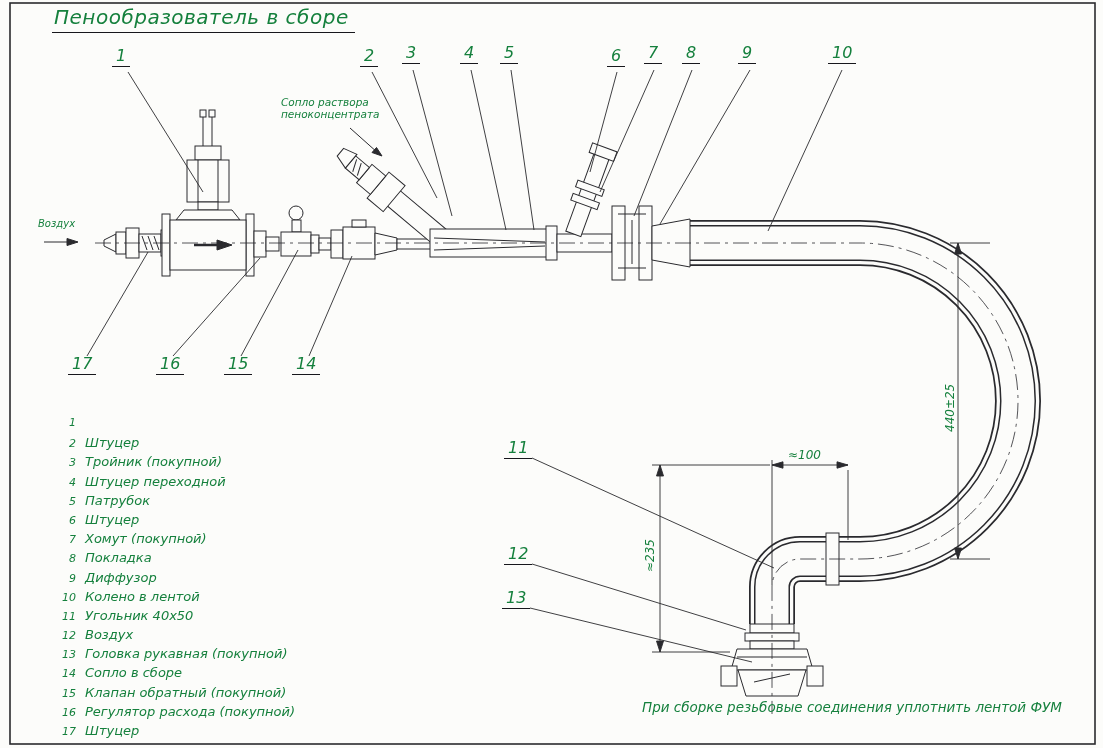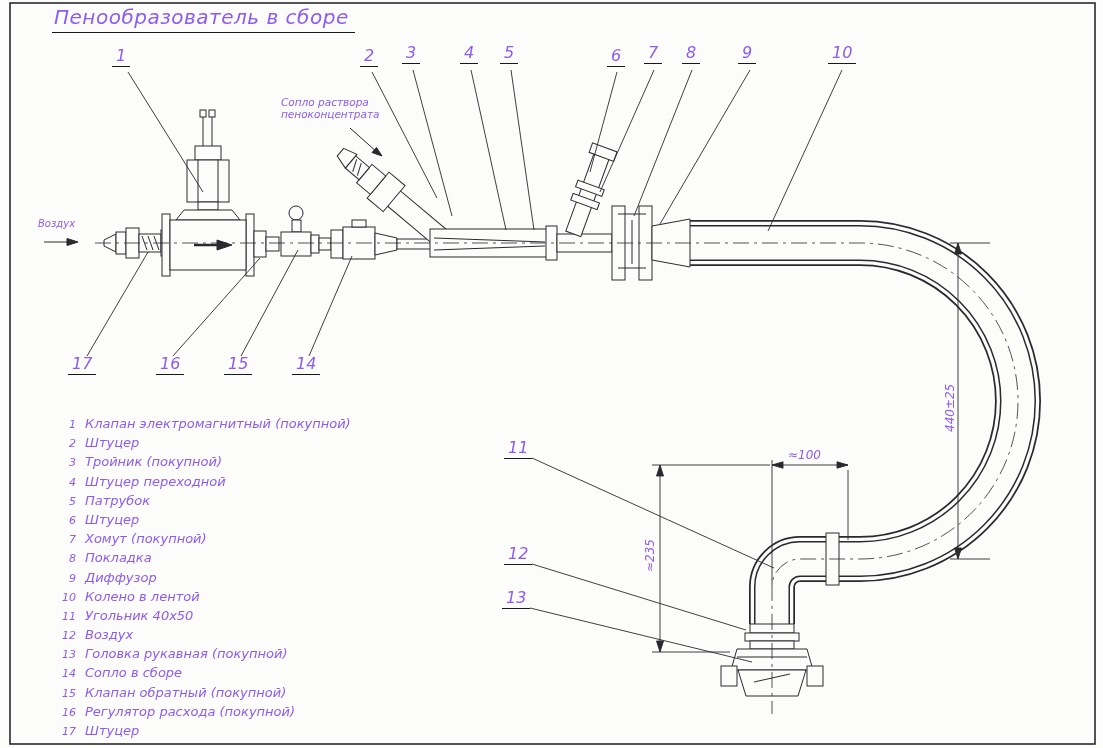--- a/index.html
+++ b/index.html
@@ -1,17 +1,17 @@
 <!DOCTYPE html>
 <html><head>
 <meta charset="utf-8">
 <style>
   html,body{margin:0;padding:0;background:#e8e8e6;}
   #page{position:relative;width:1103px;height:748px;background:#fcfcfa;overflow:hidden;
-        font-family:"DejaVu Sans",sans-serif;color:#8b5cf6;}
+        font-family:"DejaVu Sans",sans-serif;color:#15803d;}
   svg{position:absolute;left:0;top:0;}
   .lbl{position:absolute;font-style:italic;line-height:1.15;white-space:nowrap;}
   #title{left:52px;top:6px;font-size:20px;border-bottom:1.6px solid #17171c;padding:0 6px 3px 2px;letter-spacing:.5px;}
   #air-label{left:38px;top:218px;font-size:10px;}
   #foam-label{left:281px;top:96px;font-size:10.5px;}
   #note{left:642px;top:700px;font-size:13.5px;}
   .co{position:absolute;font-style:italic;font-size:16px;line-height:1;
       border-bottom:1.2px solid #17171c;padding:0 4px 2px;}
   .dim{position:absolute;font-style:italic;font-size:12px;line-height:1;white-space:nowrap;}
   .rot{transform:rotate(-90deg);transform-origin:0 0;}
@@ -178,20 +178,21 @@
     </g>
   </g>
 </svg>
 
 <div class="lbl" id="title">Пенообразователь в сборе</div>
 <div class="lbl" id="air-label">Воздух</div>
 <div class="lbl" id="foam-label">
   <div>Сопло раствора</div>
   <div>пеноконцентрата</div>
 </div>
+<div class="lbl" id="note">При сборке резьбовые соединения уплотнить лентой ФУМ</div>
 
 <div class="dim rot" style="left:944px;top:432px">440±25</div>
 <div class="dim" style="left:788px;top:449px">≈100</div>
 <div class="dim rot" style="left:644px;top:572px">≈235</div>
 
 <div class="co" style="left:112px;top:48px">1</div>
 <div class="co" style="left:360px;top:48px">2</div>
 <div class="co" style="left:402px;top:45px">3</div>
 <div class="co" style="left:460px;top:45px">4</div>
 <div class="co" style="left:500px;top:45px">5</div>
@@ -204,21 +205,20 @@
 <div class="co" style="left:504px;top:546px">12</div>
 <div class="co" style="left:502px;top:590px">13</div>
 <div class="co" style="left:292px;top:356px">14</div>
 <div class="co" style="left:224px;top:356px">15</div>
 <div class="co" style="left:156px;top:356px">16</div>
 <div class="co" style="left:68px;top:356px">17</div>
 
 <div id="parts-list">
   <div class="pl-row">
         <span class="pl-num">1</span>
-        <span class="pl-name">Клапан электромагнитный (покупной)</span>
       </div>
   <div class="pl-row">
         <span class="pl-num">2</span>
         <span class="pl-name">Штуцер</span>
       </div>
   <div class="pl-row">
         <span class="pl-num">3</span>
         <span class="pl-name">Тройник (покупной)</span>
       </div>
   <div class="pl-row">

